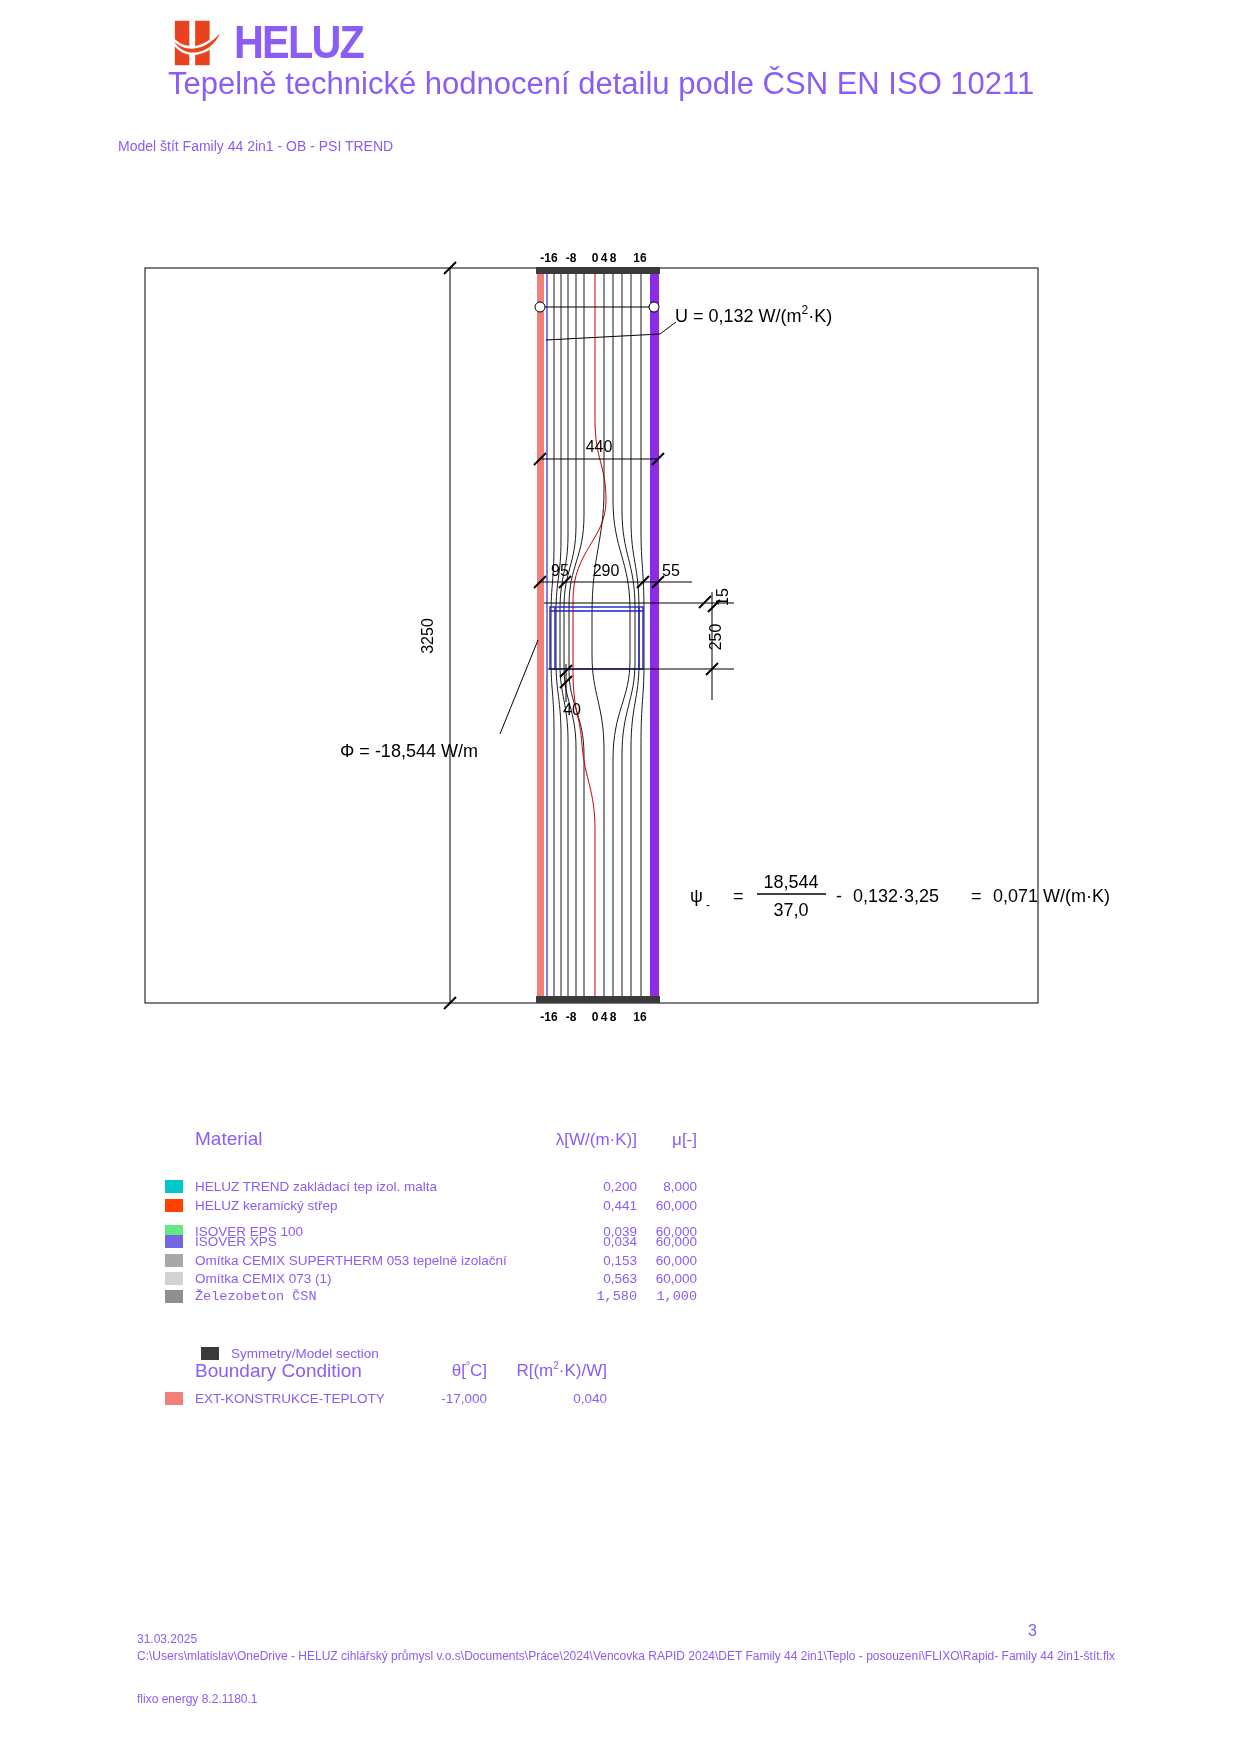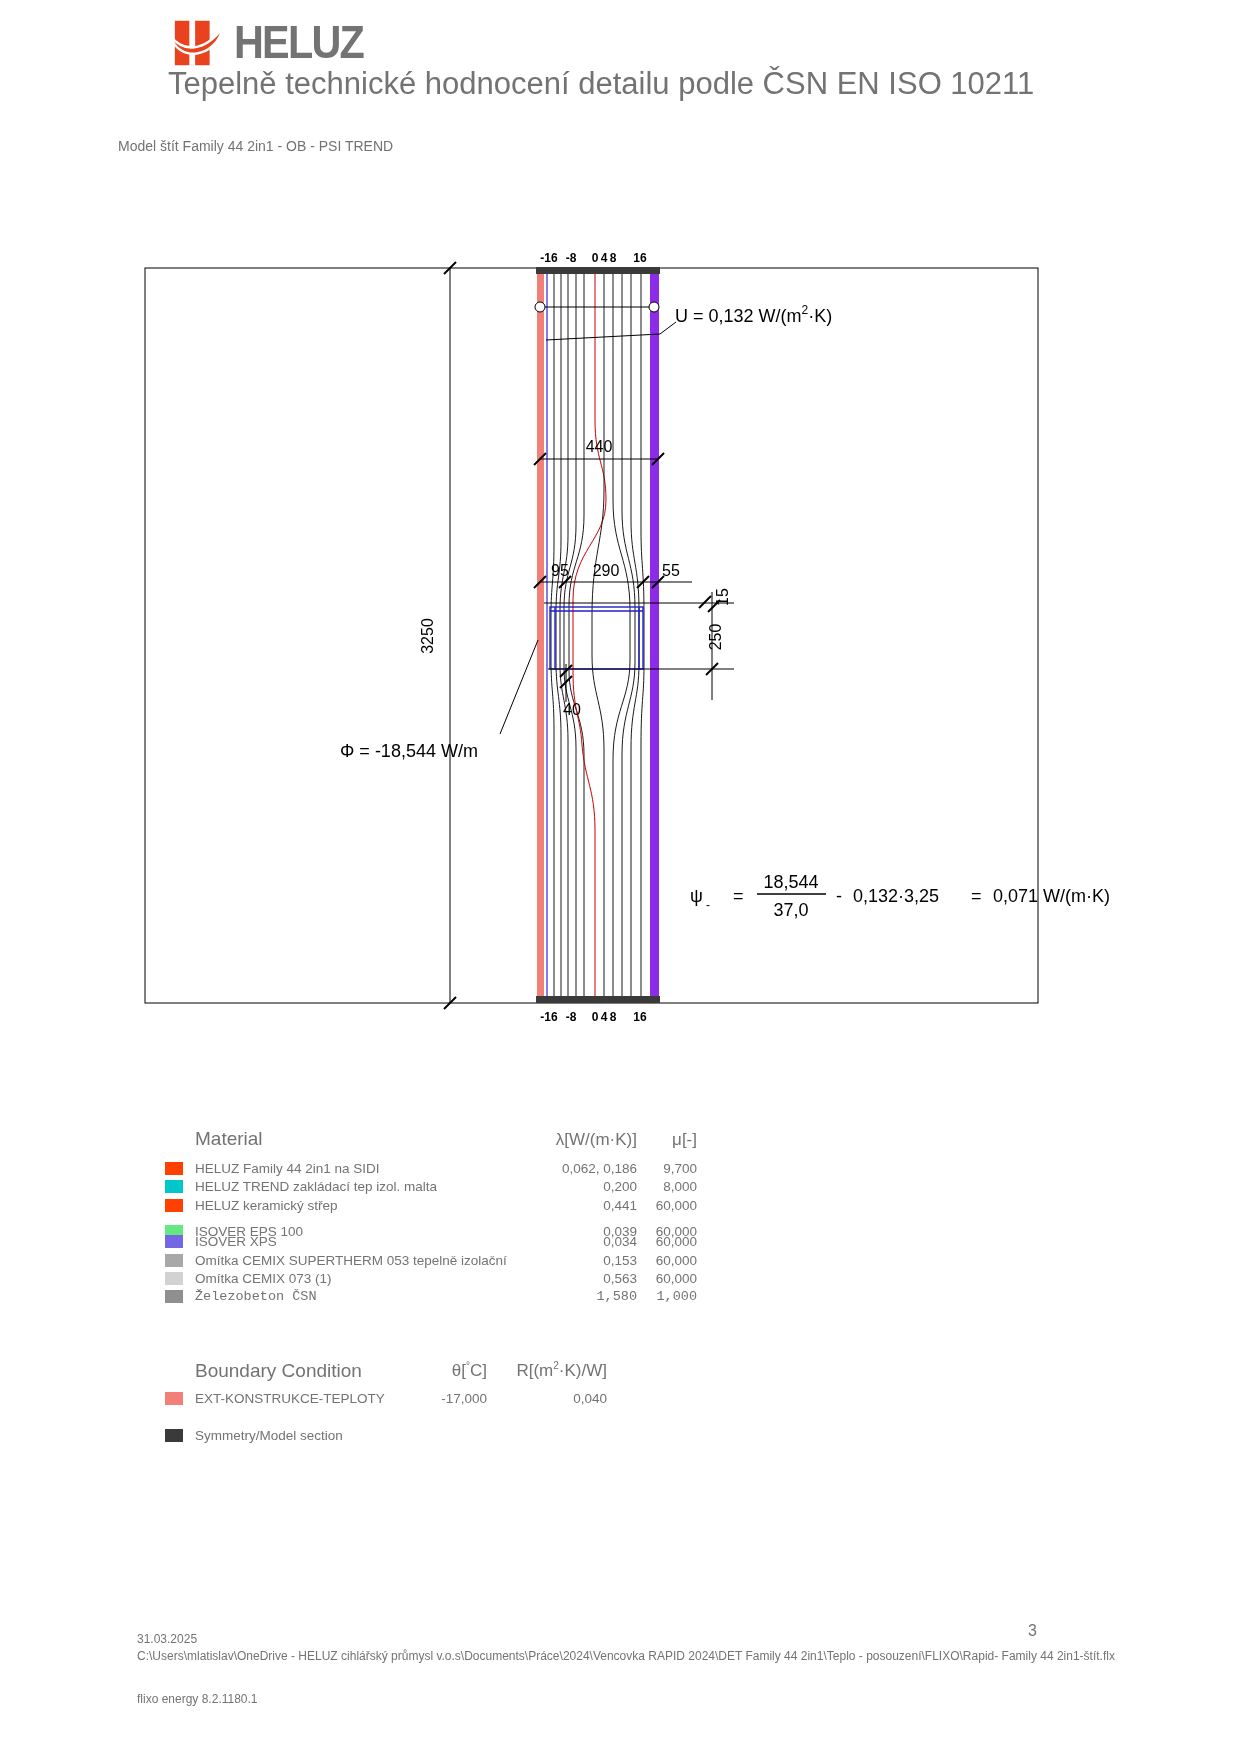--- a/index.html
+++ b/index.html
@@ -1,17 +1,17 @@
 <!DOCTYPE html>
 <html><head>
 <meta charset="utf-8">
 <style>
   html,body{margin:0;padding:0;background:#fff;}
   .page{position:relative;width:1240px;height:1754px;background:#fff;overflow:hidden;
-        font-family:"Liberation Sans", sans-serif;color:#737373;}
+        font-family:"Liberation Sans", sans-serif;color:#8b5cf6;}
   .abs{position:absolute;}
   .diag-svg{position:absolute;left:0;top:0;width:1240px;height:1754px;}
   .logo-word{font-weight:bold;font-size:47px;letter-spacing:-2px;transform:scaleX(0.88);
              transform-origin:left center;white-space:nowrap;}
   .doc-title{font-size:31px;font-weight:normal;white-space:nowrap;}
   .doc-subtitle{font-size:14px;}
   .sec-title{font-size:19px;}
   .col-head{font-size:17px;}
   .col-head sup,.col-head .sup{font-size:10px;vertical-align:super;}
   .row-text{font-size:13.5px;white-space:nowrap;}
@@ -142,26 +142,20 @@
     <text class="big-label" x="853" y="902">0,132·3,25</text>
     <text class="big-label" x="971" y="902">=</text>
     <text class="big-label" x="993" y="902">0,071</text>
     <text class="big-label" x="1043" y="902">W/(m·K)</text>
   </svg>
 
   <div class="abs sec-title" style="left:195px;top:1128px;">Material</div>
   <div class="abs col-head num" style="left:497px;top:1130px;width:140px;">λ[W/(m·K)]</div>
   <div class="abs col-head num" style="left:607px;top:1130px;width:90px;">μ[-]</div>
 
-  <div class="m-row row-text" style="top:1160px;">
-    <span class="swatch" style="background-color: rgb(255, 64, 0);"></span>
-    <span class="m-name">HELUZ Family 44 2in1 na SIDI</span>
-    <span class="m-lambda num">0,062, 0,186</span>
-    <span class="m-mu num">9,700</span>
-  </div>
   <div class="m-row row-text" style="top:1178px;">
     <span class="swatch" style="background-color: rgb(0, 200, 200);"></span>
     <span class="m-name">HELUZ TREND zakládací tep izol. malta</span>
     <span class="m-lambda num">0,200</span>
     <span class="m-mu num">8,000</span>
   </div>
   <div class="m-row row-text" style="top:1197px;">
     <span class="swatch" style="background-color: rgb(255, 64, 0);"></span>
     <span class="m-name">HELUZ keramický střep</span>
     <span class="m-lambda num">0,441</span>
@@ -201,21 +195,21 @@
   <div class="abs sec-title" style="left:195px;top:1360px;">Boundary Condition</div>
   <div class="abs col-head num" style="left:377px;top:1360px;width:110px;"><span>θ[</span><span class="sup">°</span><span>C]</span></div>
   <div class="abs col-head num" style="left:487px;top:1360px;width:120px;"><span>R[(m</span><span class="sup">2</span><span>·K)/W]</span></div>
 
   <div class="m-row row-text" style="top:1390px;">
     <span class="swatch" style="background-color: rgb(242, 128, 120);"></span>
     <span class="m-name">EXT-KONSTRUKCE-TEPLOTY</span>
     <span class="b-theta num">-17,000</span>
     <span class="b-r num">0,040</span>
   </div>
-  <div class="m-row row-text" style="top:1427px;">
+  <div class="m-row row-text" style="top:1345px;margin-left:36px;">
     <span class="swatch" style="background-color: rgb(58, 58, 58);"></span>
     <span class="m-name">Symmetry/Model section</span>
   </div>
 
   <div class="abs footer-text" style="left:137px;top:1632px;">31.03.2025</div>
   <div class="abs footer-text" style="left:137px;top:1649px;">C:\Users\mlatislav\OneDrive - HELUZ cihlářský průmysl v.o.s\Documents\Práce\2024\Vencovka RAPID 2024\DET Family 44 2in1\Teplo - posouzení\FLIXO\Rapid- Family 44 2in1-štít.flx</div>
   <div class="abs page-num" style="left:1028px;top:1622px;">3</div>
   <div class="abs footer-text" style="left:137px;top:1692px;">flixo energy 8.2.1180.1</div>
 
 </div>

